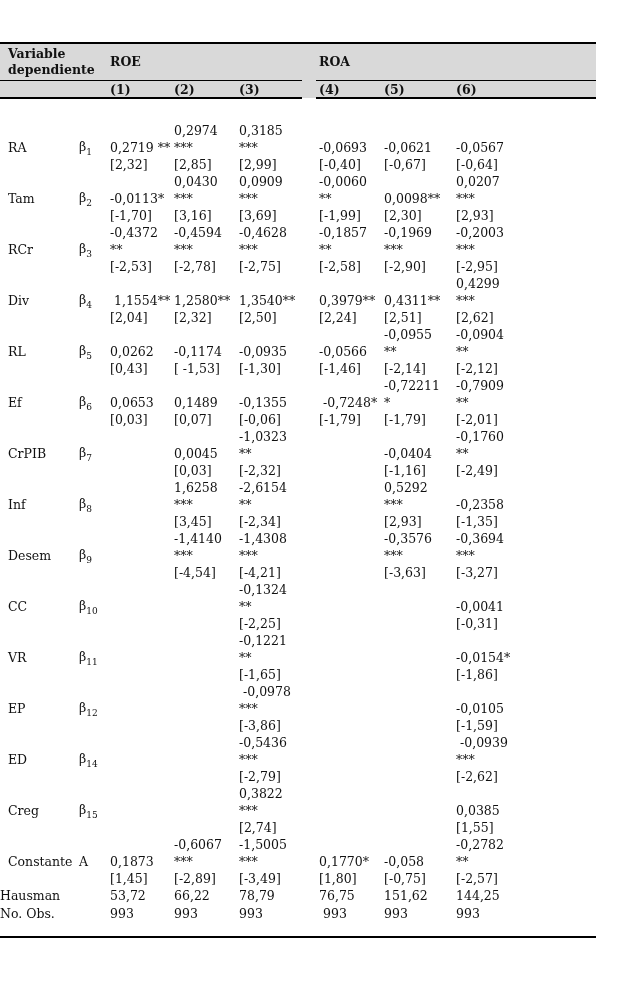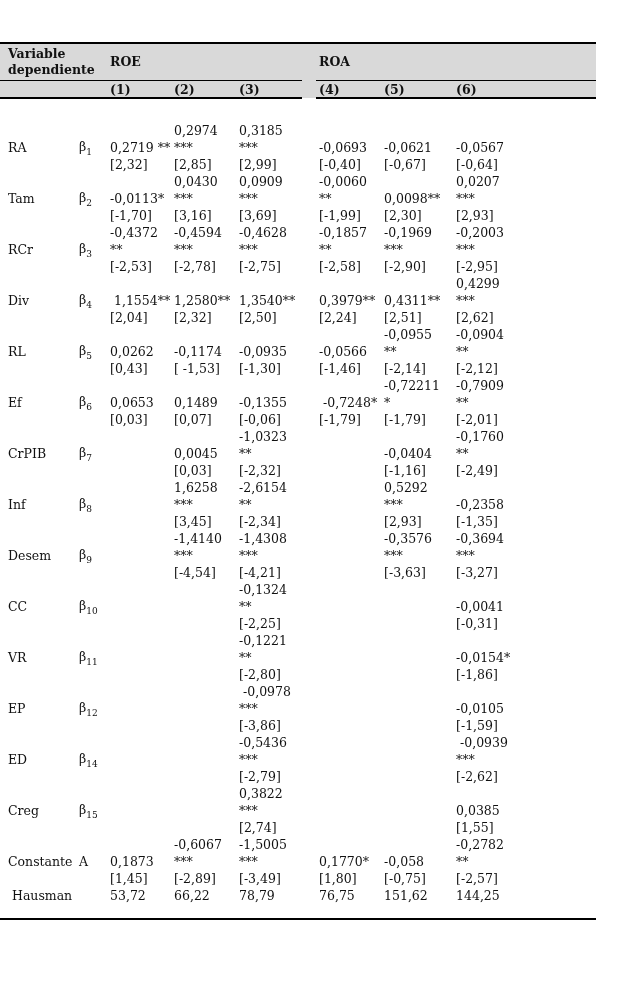--- a/index.html
+++ b/index.html
@@ -51,21 +51,21 @@
   tbody tr.var-row:first-child td { padding-top: 23px; }
   td.row-label {
     vertical-align: middle;
     padding-left: 8px;
     white-space: nowrap;
   }
   td.row-coef { vertical-align: middle; padding-left: 2px; }
   td.row-coef sub { font-size: 9px; }
   .ln { line-height: 17px; white-space: pre; }
   tbody tr.stat-row td { line-height: 18px; white-space: pre; }
-  tbody tr.stat-row td.row-label { padding-left: 12px; }
+  tbody tr.stat-row td.row-label { padding-left: 0; }
   tbody tr.stat-row:last-child td { padding-bottom: 13px; }
 </style>
 </head>
 <body>
 
 <div class="page">
   <table class="results">
     <colgroup>
       <col class="c-label">
         <col class="c-coef">
@@ -384,21 +384,21 @@
           </td>
         </tr>
         <tr class="var-row">
           <td class="row-label">VR</td>
           <td class="row-coef"><span>β</span><sub>11</sub></td>
           <td></td>
           <td></td>
           <td>
             <div class="ln">-0,1221</div>
             <div class="ln">**</div>
-            <div class="ln">[-2,80]</div>
+            <div class="ln">[-1,65]</div>
           </td>
           <td class="gap"></td>
           <td></td>
           <td></td>
           <td>
             <div class="ln">-0,0154*</div>
             <div class="ln">[-1,86]</div>
           </td>
         </tr>
         <tr class="var-row">
@@ -491,15 +491,25 @@
         <tr class="stat-row">
           <td class="row-label" colspan="2">Hausman</td>
           <td>53,72</td>
           <td>66,22</td>
           <td>78,79</td>
           <td class="gap"></td>
           <td>76,75</td>
           <td>151,62</td>
           <td>144,25</td>
         </tr>
+        <tr class="stat-row">
+          <td class="row-label" colspan="2">No. Obs.</td>
+          <td>993</td>
+          <td>993</td>
+          <td>993</td>
+          <td class="gap"></td>
+          <td> 993</td>
+          <td>993</td>
+          <td>993</td>
+        </tr>
       </tbody>
   </table>
 </div>
 
 </body></html>

